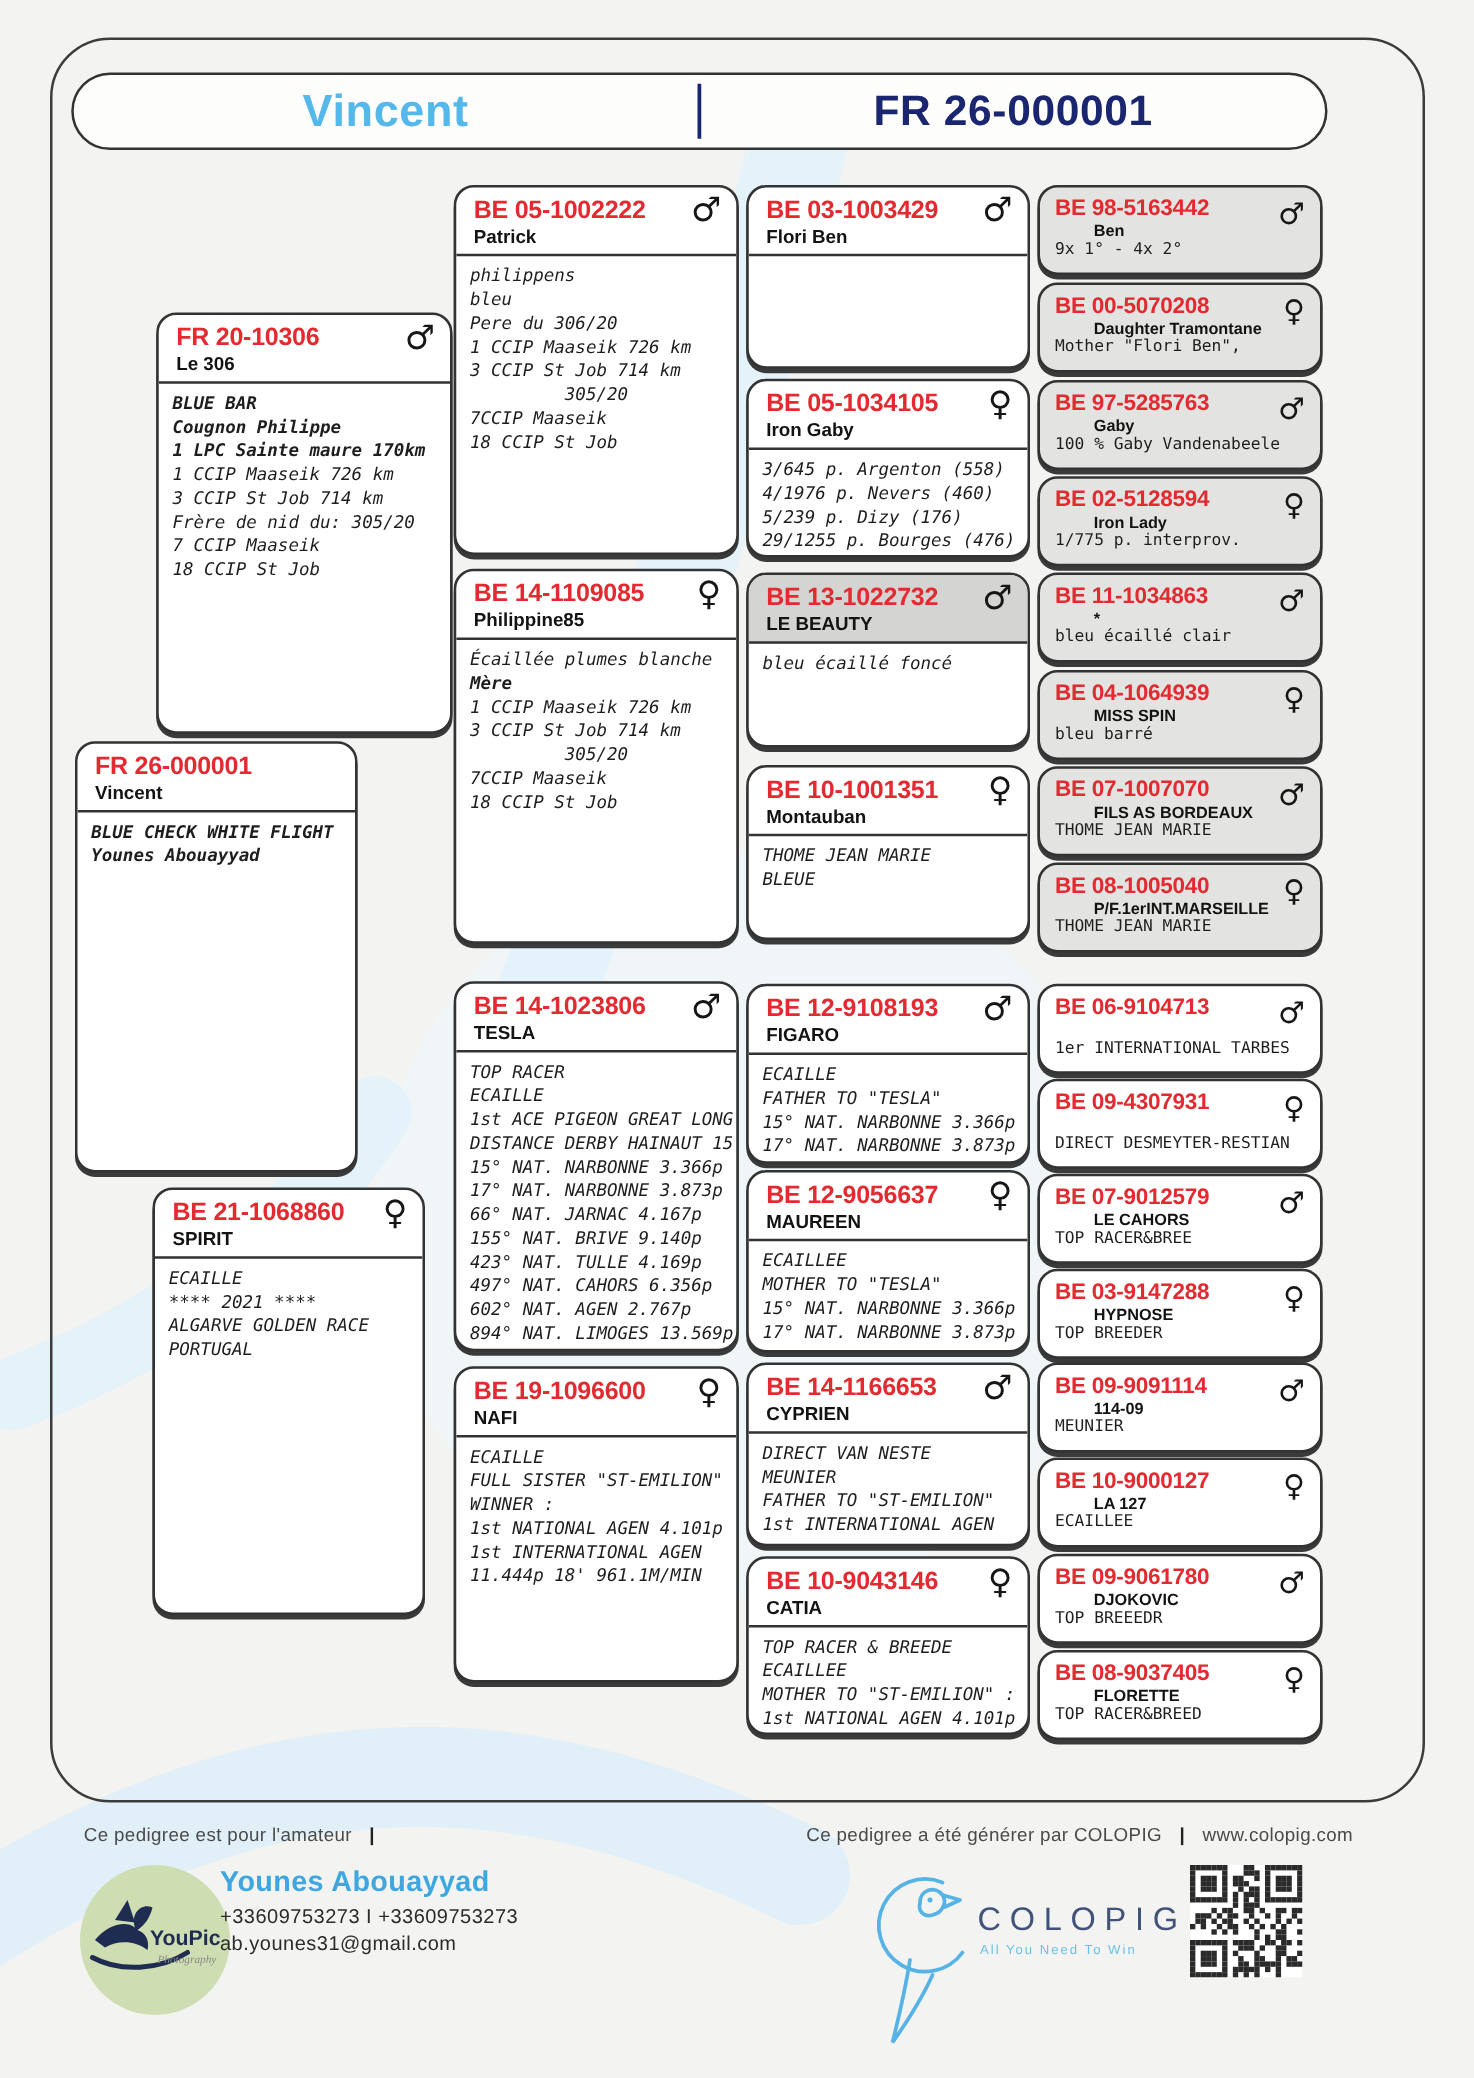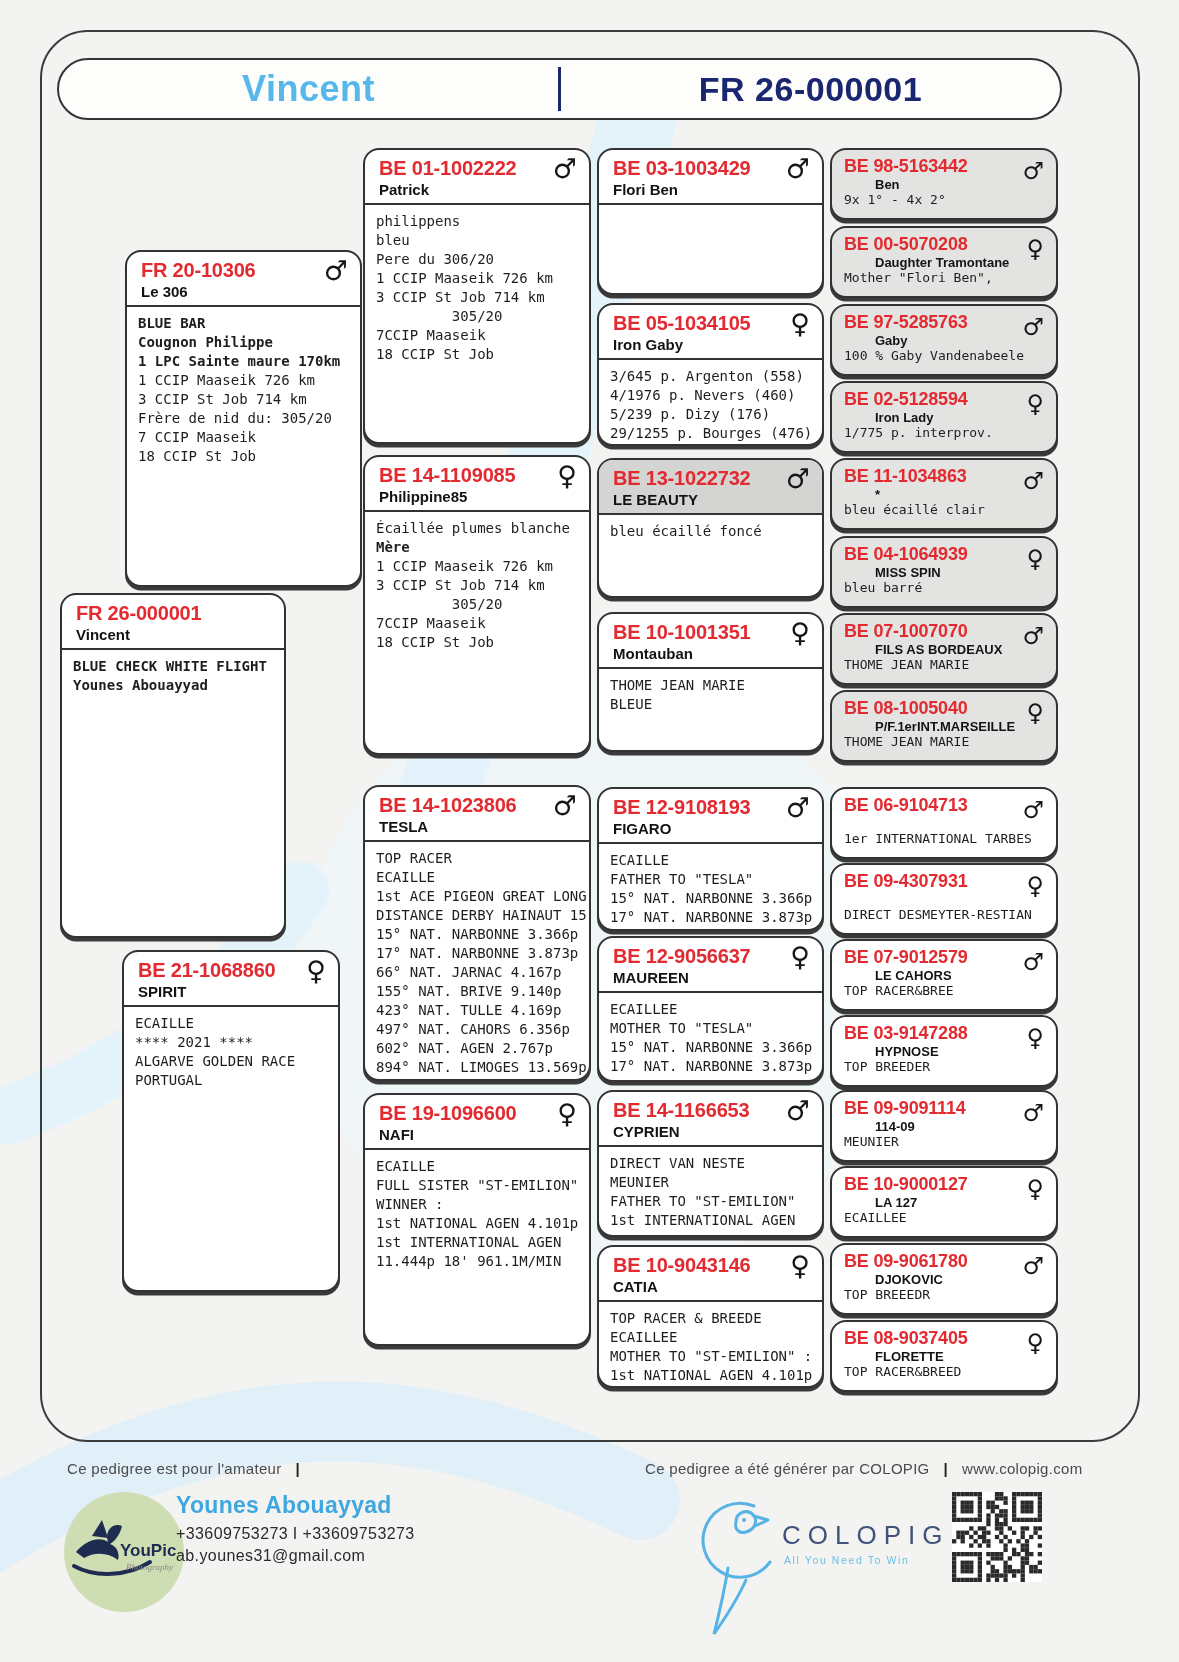--- a/index.html
+++ b/index.html
@@ -24,21 +24,21 @@
   .pbox { position:absolute; background:#fff; border:2.2px solid #333; border-radius:16px;
           box-shadow:0 3.5px 0 #3a3a3a; z-index:2; overflow:hidden; }
   .pbox.gray { background:#e3e3e1; }
   .phead { position:relative; padding:7px 14px 5px; border-bottom:2px solid #333; }
   .phead.head-gray { background:#d4d4d2; }
   .ring  { font-size:20px; font-weight:800; color:#e22a30; letter-spacing:-.2px; }
   .pname { font-size:15px; font-weight:700; color:#131313; margin-top:1px; }
   .sex   { position:absolute; top:4px; right:12px; font-size:27px; font-weight:700; color:#161616;
            font-family:"DejaVu Sans", sans-serif; line-height:1.1; }
   .pbody { padding:7px 11px; font-family:"DejaVu Sans Mono", monospace; font-size:14px;
-           line-height:19px; color:#1e1e1e; white-space:pre; }
+           line-height:19px; color:#1e1e1e; white-space:pre;font-style:italic; }
   .line.b { font-weight:700; }
 
   
   .pbox.sm .phead { border-bottom:none; padding:6px 12px 0; background:transparent; }
   .pbox.sm .ring  { font-size:18px; }
   .pbox.sm .pname { font-size:13px; min-height:15px; line-height:15px; margin-top:0;padding-left:31px; }
   .pbox.sm .info  { padding:0 12px 6px; font-family:"DejaVu Sans Mono", monospace;
                     font-size:13px; color:#1e1e1e; white-space:pre; }
   .pbox.sm .sex   { top:8px; font-size:24px; }
 
@@ -97,21 +97,21 @@
         <div class="phead">
           <div class="sex">♀</div>
           <div class="ring">BE 21-1068860</div>
           <div class="pname">SPIRIT</div>
         </div>
         <div class="pbody"><div class="line">ECAILLE</div><div class="line">**** 2021 ****</div><div class="line">ALGARVE GOLDEN RACE</div><div class="line">PORTUGAL</div></div>
       </div>
       <div class="pbox" style="left: 363px; top: 148px; width: 228px; height: 296px;">
         <div class="phead">
           <div class="sex">♂</div>
-          <div class="ring">BE 01-1002222</div>
+          <div class="ring">BE 05-1002222</div>
           <div class="pname">Patrick</div>
         </div>
         <div class="pbody"><div class="line">philippens</div><div class="line">bleu</div><div class="line">Pere du 306/20</div><div class="line">1 CCIP Maaseik 726 km</div><div class="line">3 CCIP St Job 714 km</div><div class="line">         305/20</div><div class="line">7CCIP Maaseik</div><div class="line">18 CCIP St Job</div></div>
       </div>
       <div class="pbox" style="left: 363px; top: 455px; width: 228px; height: 300px;">
         <div class="phead">
           <div class="sex">♀</div>
           <div class="ring">BE 14-1109085</div>
           <div class="pname">Philippine85</div>
         </div>

